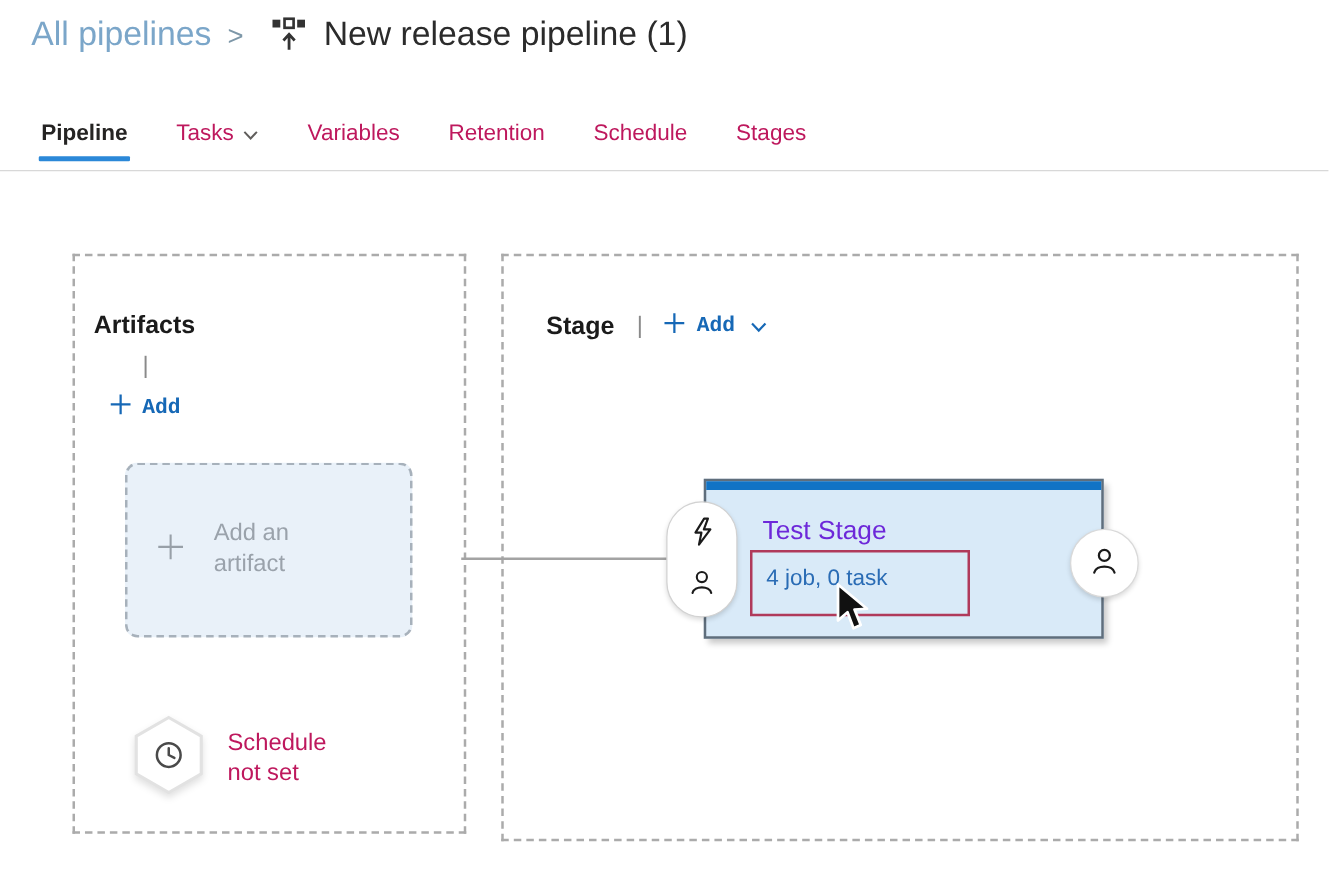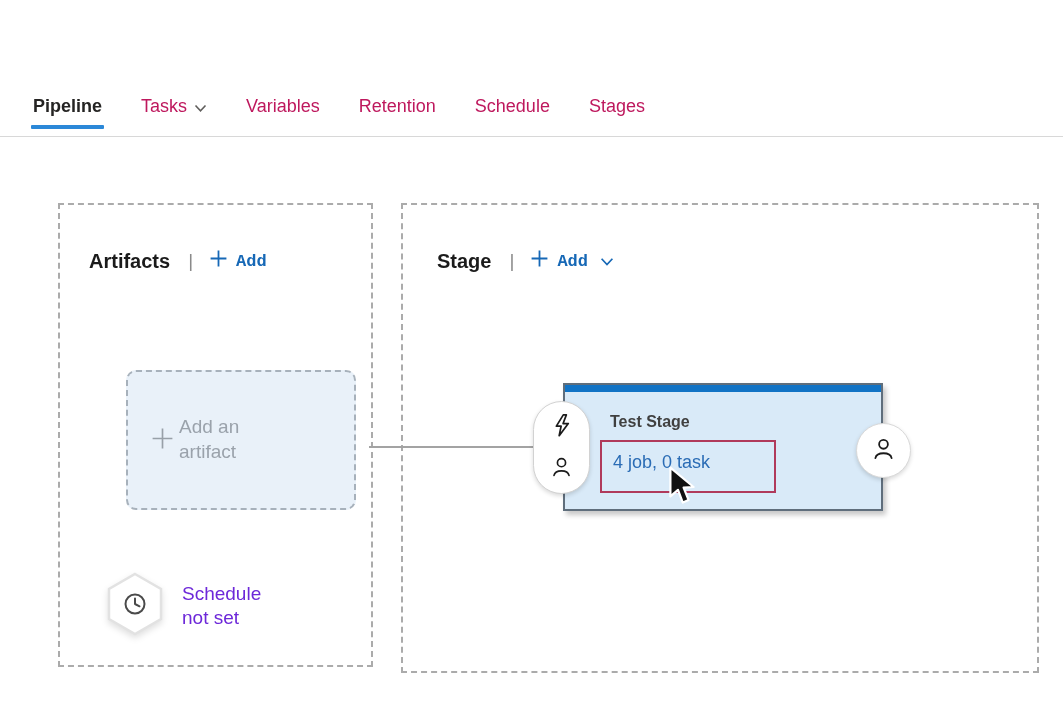--- a/index.html
+++ b/index.html
@@ -27,53 +27,66 @@
   .panel-artifacts{left:58px;top:203px;width:315px;height:464px;}
   .panel-stages{left:401px;top:203px;width:638px;height:470px;}
   .panel-header{position:absolute;display:flex;align-items:center;gap:10px;}
   .panel-title{font-size:20px;font-weight:700;color:#1b1b1b;}
   .panel-divider{font-size:19px;color:#8a8a8a;margin:0 6px 0 8px;font-weight:300;}
   .add-btn{display:flex;align-items:center;gap:8px;cursor:pointer;font-family:Liberation Mono, monospace;}
   .add-label{font-size:17px;font-weight:700;color:#1668B6;}
 
   
   .artifact-box{position:absolute;left:100px;top:370px;width:230px;height:140px;background:#e9f1f9;
-    border:2px dashed #a7b1bb;border-radius:10px;display:flex;align-items:center;padding-left:22px;gap:4px;cursor:pointer;margin-left:26px;}
+    border:2px dashed #a7b1bb;border-radius:10px;display:flex;align-items:center;padding-left:22px;gap:22px;cursor:pointer;}
   .artifact-box-text{font-size:19px;color:#9AA2AB;width:112px;line-height:1.3;}
 
   
   .schedule{position:absolute;left:106px;top:572px;display:flex;align-items:center;gap:18px;cursor:pointer;}
   .hexwrap{filter:drop-shadow(0 3px 3px rgba(0,0,0,0.12));}
-  .schedule-text{font-size:19px;color:#6d28d9;width:104px;line-height:1.25;}
+  .schedule-text{font-size:19px;color:#be185d;width:104px;line-height:1.25;}
 
   
   .connector{position:absolute;left:369px;top:446px;width:172px;height:2px;background:#a3a3a3;}
 
   
   .stage-card{position:absolute;left:563px;top:383px;width:320px;height:128px;background:#D9EAF8;
     border:2px solid #5F6E7C;box-shadow:3px 4px 5px rgba(0,0,0,0.22);cursor:pointer;}
   .stage-topbar{position:absolute;left:0;top:0;right:0;height:7px;background:#1173C5;}
-  .stage-name{position:absolute;left:610px;top:413px;font-size:16px;font-weight:700;color:#404040;z-index:3;}
+  .stage-name{position:absolute;left:610px;top:413px;font-size:21px;font-weight:400;color:#6d28d9;z-index:3;}
   .stage-link{position:absolute;left:613px;top:452px;font-size:18px;color:#2A6CB5;z-index:6;cursor:pointer;}
   .highlight-rect{position:absolute;left:600px;top:440px;width:176px;height:53px;border:2px solid #B03A5B;z-index:5;}
 
   .pill{position:absolute;left:533px;top:401px;width:57px;height:93px;background:#fff;border:1px solid #d2d2d2;
     border-radius:30px;z-index:4;display:flex;flex-direction:column;align-items:center;justify-content:space-evenly;
     box-shadow:0 2px 4px rgba(0,0,0,0.15);cursor:pointer;}
   .approval-circle{position:absolute;left:856px;top:423px;width:55px;height:55px;background:#fff;border:1px solid #d9d9d9;
     border-radius:50%;z-index:4;display:flex;align-items:center;justify-content:center;
     box-shadow:0 2px 4px rgba(0,0,0,0.15);cursor:pointer;}
 
   .cursor{position:absolute;left:668px;top:466px;z-index:10;pointer-events:none;}
 </style>
 </head>
 <body>
 
 <div class="page">
 
+  <div class="breadcrumb">
+    <span class="crumb-link">All pipelines</span>
+    <span class="crumb-sep">&gt;</span>
+    <span class="crumb-icon">
+      <svg width="30" height="30" viewBox="0 0 24 24">
+        <rect x="1.6" y="2.2" width="5" height="5" fill="#333"></rect>
+        <rect x="9.3" y="1.6" width="5.8" height="5.8" fill="none" stroke="#333" stroke-width="1.7"></rect>
+        <rect x="17.4" y="2.2" width="5" height="5" fill="#333"></rect>
+        <path d="M12.2 21.5 V12.5 M8.6 15.5 L12.2 11.6 L15.8 15.5" fill="none" stroke="#333" stroke-width="1.8"></path>
+      </svg>
+    </span>
+    <span class="crumb-title">New release pipeline (1)</span>
+  </div>
 
   <div class="tabbar">
     <div class="tabs">
       <div class="tab active">
         <span>Pipeline</span>
       </div>
       <div class="tab">
         <span>Tasks</span>
         <span class="chev">
           <svg width="13" height="9" viewBox="0 0 13 9">
@@ -90,21 +103,21 @@
       <div class="tab">
         <span>Schedule</span>
       </div>
       <div class="tab">
         <span>Stages</span>
       </div>
     </div>
   </div>
 
   <div class="panel panel-artifacts"></div>
-  <div class="panel-header" style="left:89px;top:249px;">
+  <div class="panel-header" style="left:75px;top:249px;flex-direction:column;">
     <span class="panel-title">Artifacts</span>
     <span class="panel-divider">|</span>
     <span class="add-btn">
       <span>
         <svg width="19" height="19" viewBox="0 0 18 18">
             <path d="M9 1.5 V16.5 M1.5 9 H16.5" fill="none" stroke="#1668B6" stroke-width="1.7"></path>
           </svg>
       </span>
       <span class="add-label">Add</span>
     </span>

